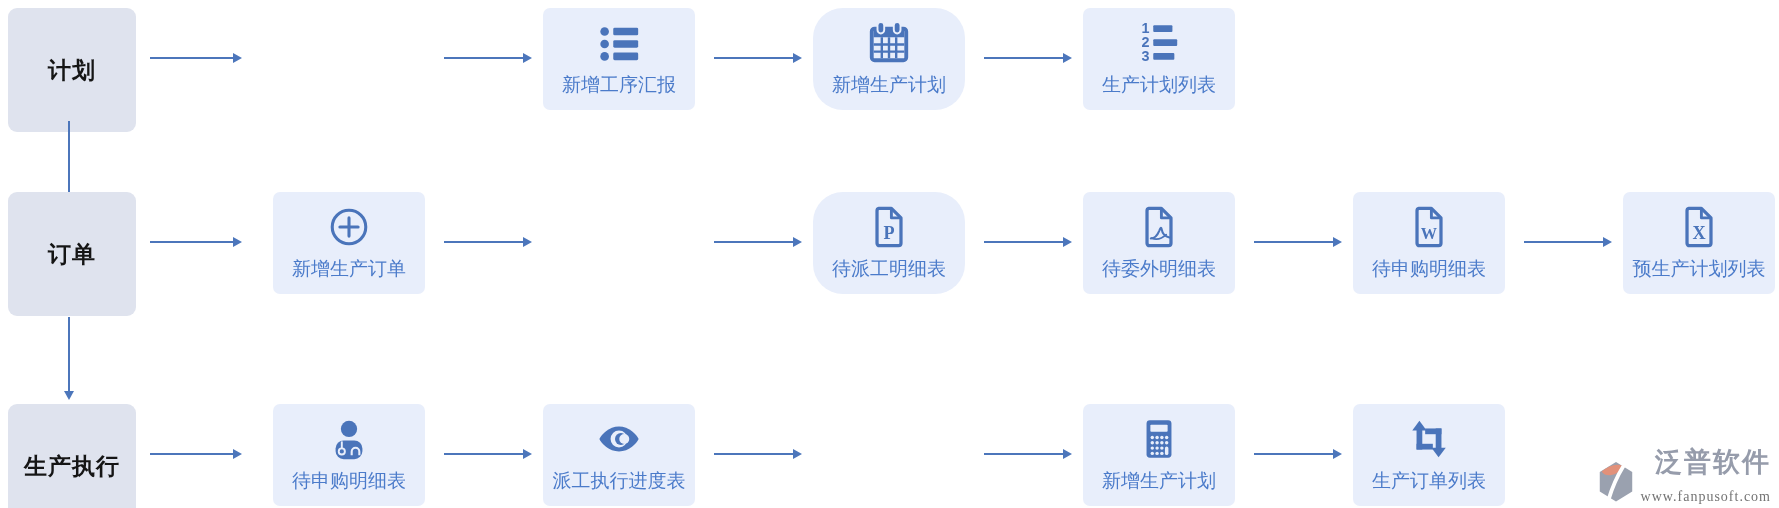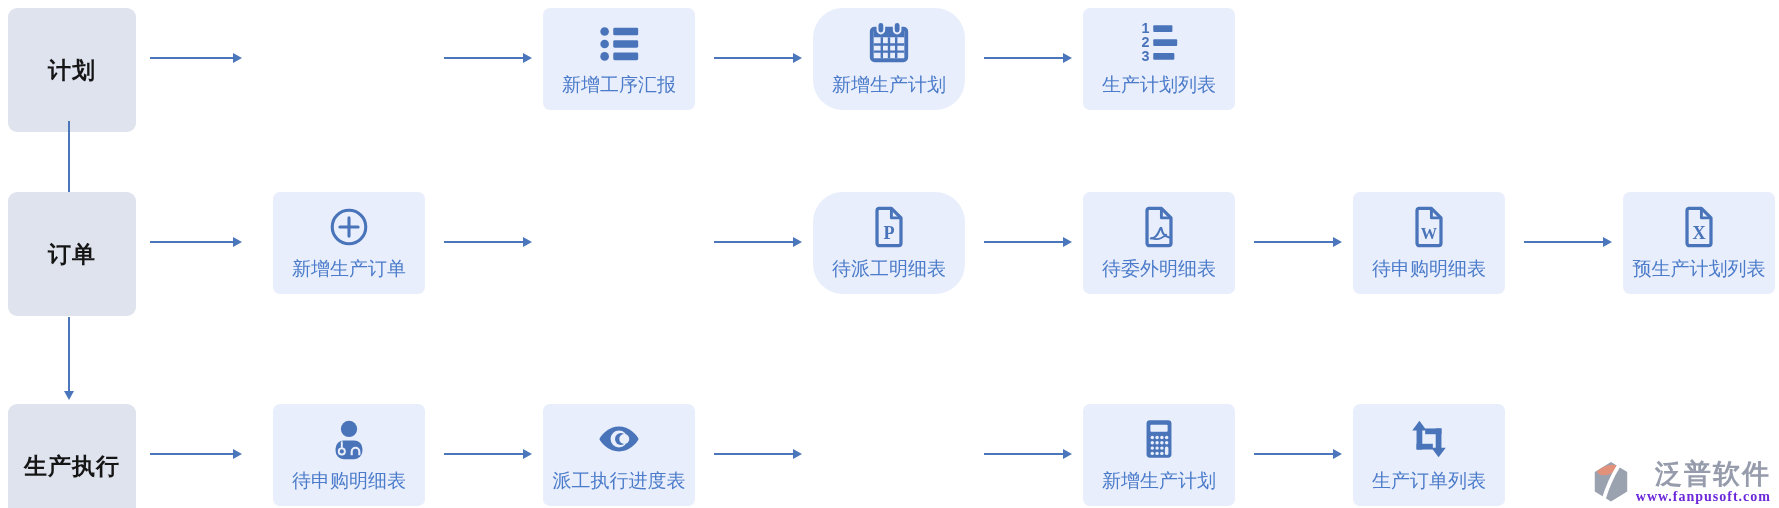--- a/index.html
+++ b/index.html
@@ -37,21 +37,21 @@
   .varrow{position:absolute;left:68px;width:2px;background:#4c76bb;}
   .varrow::after{
     content:'';position:absolute;left:-4px;bottom:-8px;width:0;height:0;
     border-left:5px solid transparent;border-right:5px solid transparent;border-top:9px solid #4c76bb;
   }
   .v1{top:121px;height:72px;} .v2{top:317px;height:75px;}
 
   .watermark{position:absolute;right:8px;bottom:4px;display:flex;align-items:flex-end;}
   .wm-text{display:flex;flex-direction:column;align-items:flex-end;line-height:1;}
   .wm-brand{font-size:27px;font-weight:700;color:#969cab;letter-spacing:2px;}
-  .wm-url{font-family:"Liberation Serif","DejaVu Serif",serif;font-size:14px;font-weight:700;color:#6d28d9;margin-top:2px;letter-spacing:1px;}
+  .wm-url{font-family:"Liberation Serif","DejaVu Serif",serif;font-size:14px;font-weight:400;color:#737373;margin-top:14px;letter-spacing:1px;}
 
   svg{display:block;}
 </style>
 </head>
 <body>
 
 <div class="canvas">
 
   <div class="row row1">
     <div class="stage">

